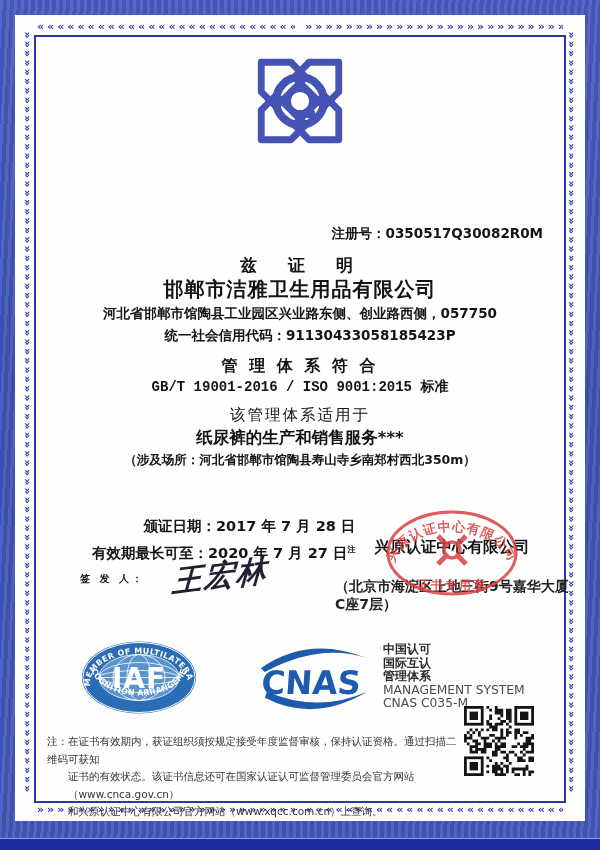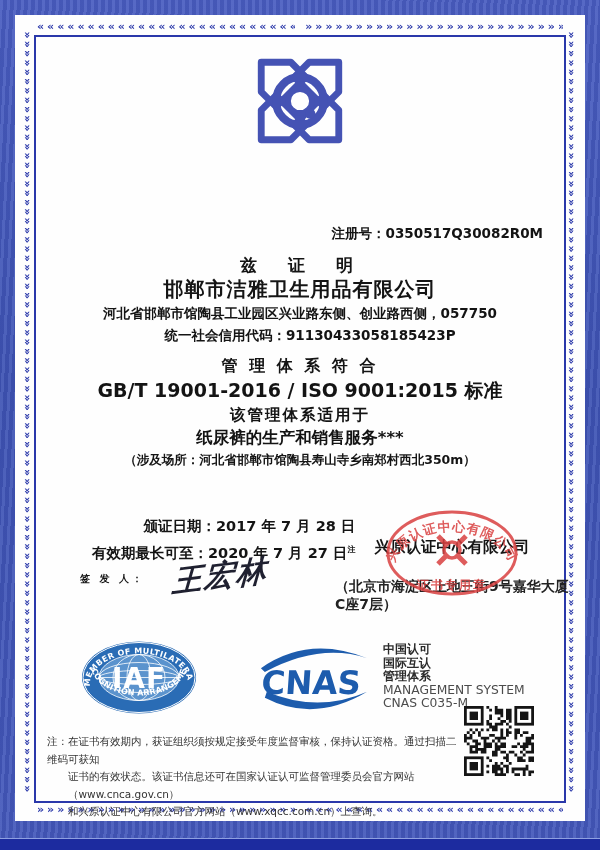--- a/index.html
+++ b/index.html
@@ -23,22 +23,22 @@
   .abs{position:absolute;}
   .ctr{left:0;right:0;text-align:center;}
   .logo-wrap{top:44px;display:flex;justify-content:center;}
   .title{top:168px;font-size:31px;font-weight:700;letter-spacing:2px;color:#0e0e0e;}
   .reg{top:225px;left:0;right:57px;text-align:right;font-size:13.5px;font-weight:700;}
   .certify{top:254px;font-size:17px;font-weight:700;letter-spacing:7px;}
   .company{top:276px;font-size:20px;font-weight:700;letter-spacing:1px;}
   .caddr{top:305px;font-size:13.5px;font-weight:700;}
   .code{top:327px;font-size:13.5px;font-weight:700;padding-left:20px;}
   .conform{top:356px;font-size:16px;font-weight:700;letter-spacing:3px;}
-  .standard{top:378px;font-size:19px;font-weight:700;}
-  .scopeh{top:405px;font-size:15.5px;font-weight:700;letter-spacing:2px;}
+  .standard{top:378px;font-size:14px;font-weight:700;font-family:Liberation Mono, monospace;}
+  .scopeh{top:405px;font-size:15.5px;font-weight:400;letter-spacing:2px;}
   .scope{top:427px;font-size:16.5px;font-weight:700;}
   .sites{top:452px;font-size:12.5px;font-weight:700;}
   .issue-block{left:92px;top:514px;text-align:right;font-size:14.5px;font-weight:700;line-height:24px;}
   .sup{font-size:8px;vertical-align:super;}
   .sign-row{left:80px;top:572px;text-align:left;font-size:10px;font-weight:700;letter-spacing:3px;}
   .signature{left:172px;top:556px;font-size:30px;font-weight:700;font-style:italic;color:#1f2030;
     transform:rotate(-7deg) skewX(-10deg);letter-spacing:2px;}
   .issuer-name{left:347px;top:537px;width:210px;text-align:center;font-size:15.5px;font-weight:700;}
   .issuer-addr{left:335px;top:578px;width:234px;text-align:left;font-size:14px;font-weight:700;color:#222;}
   .stamp{left:382px;top:506px;width:140px;height:95px;opacity:.85;}

